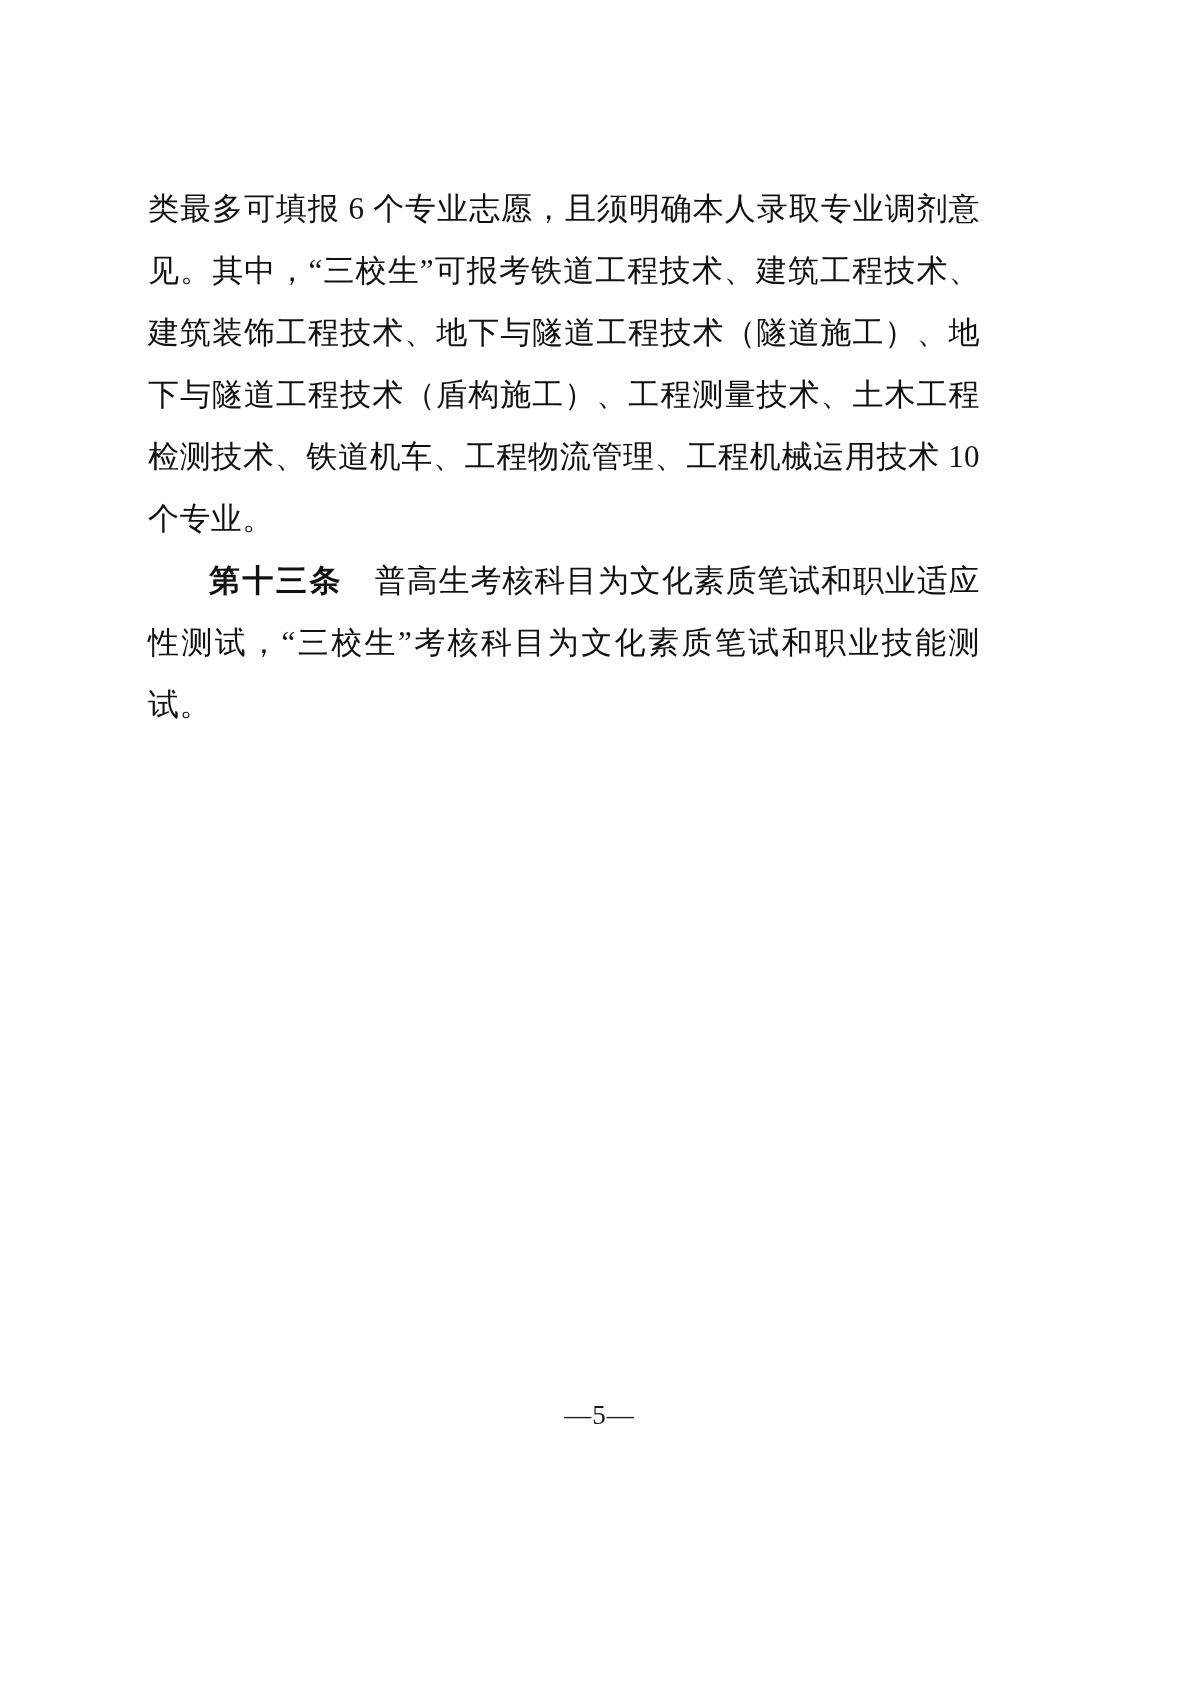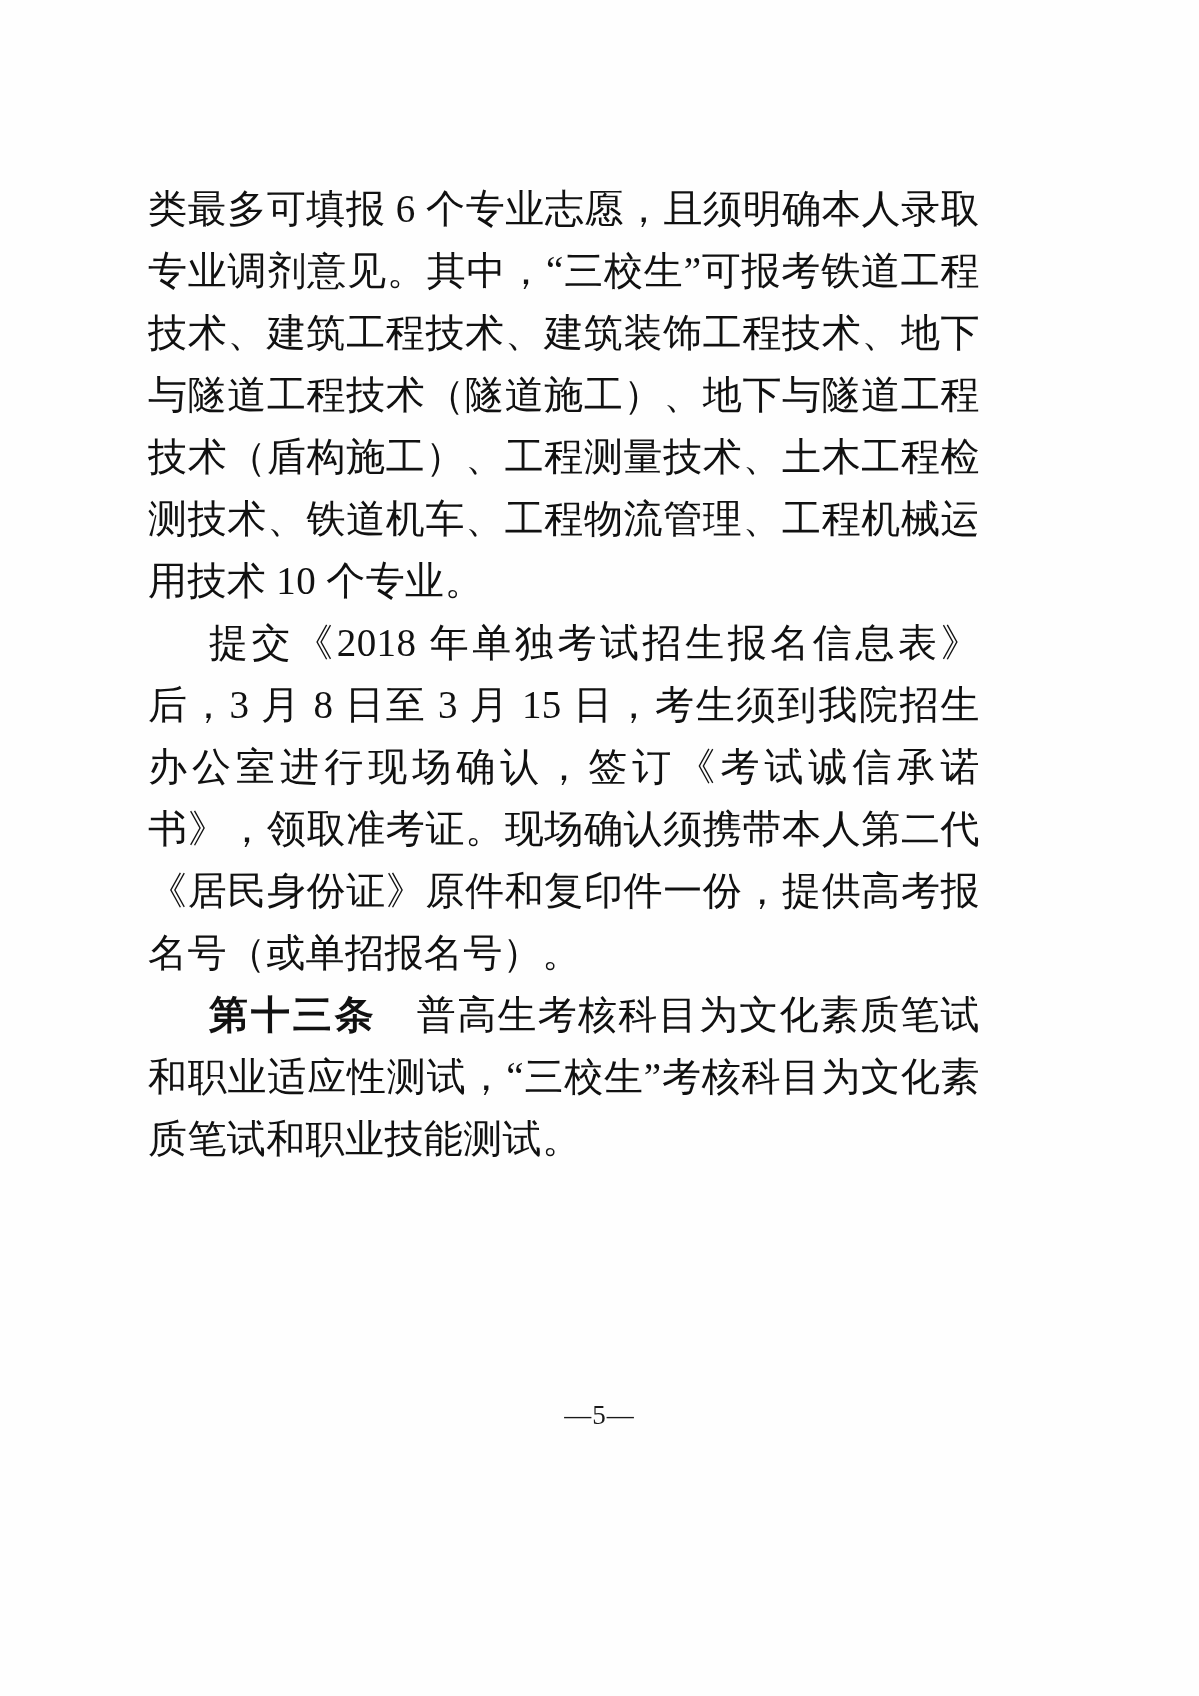--- a/index.html
+++ b/index.html
@@ -23,21 +23,21 @@
     height: 1696px;
     background: #fefefe;
   }
   .content {
     position: absolute;
     left: 148px;
     top: 178px;
     width: 832px;
   }
   .para {
-    font-size: 39px;
+    font-size: 31px;
     line-height: 62px;
     letter-spacing: 0.4px;
     text-align: justify;
     text-justify: inter-ideograph;
     margin: 0 0 0 0;
     color: #111111;
     font-family: "Liberation Serif", "DejaVu Serif", serif;
   }
   .para.indent {
     text-indent: 61px;
@@ -62,21 +62,20 @@
   }
 </style>
 </head>
 <body>
 
 <div class="page">
   <div class="content">
 
     <p class="para">类最多可填报 6 个专业志愿，且须明确本人录取专业调剂意见。其中，“三校生”可报考铁道工程技术、建筑工程技术、建筑装饰工程技术、地下与隧道工程技术（隧道施工）、地下与隧道工程技术（盾构施工）、工程测量技术、土木工程检测技术、铁道机车、工程物流管理、工程机械运用技术 10 个专业。</p>
 
-    <p class="para indent">提交《2018 年单独考试招生报名信息表》后，3 月 8 日至 3 月 15 日，考生须到我院招生办公室进行现场确认，签订《考试诚信承诺书》，领取准考证。现场确认须携带本人第二代《居民身份证》原件和复印件一份，提供高考报名号（或单招报名号）。</p>
 
 
     <p class="para indent"><span class="bold-lead">第十三条</span><span>　</span><span>普高生考核科目为文化素质笔试和职业适应性测试，“三校生”考核科目为文化素质笔试和职业技能测试。</span></p>
 
   </div>
 
   <div class="footer">—5—</div>
 </div>
 
 </body></html>

